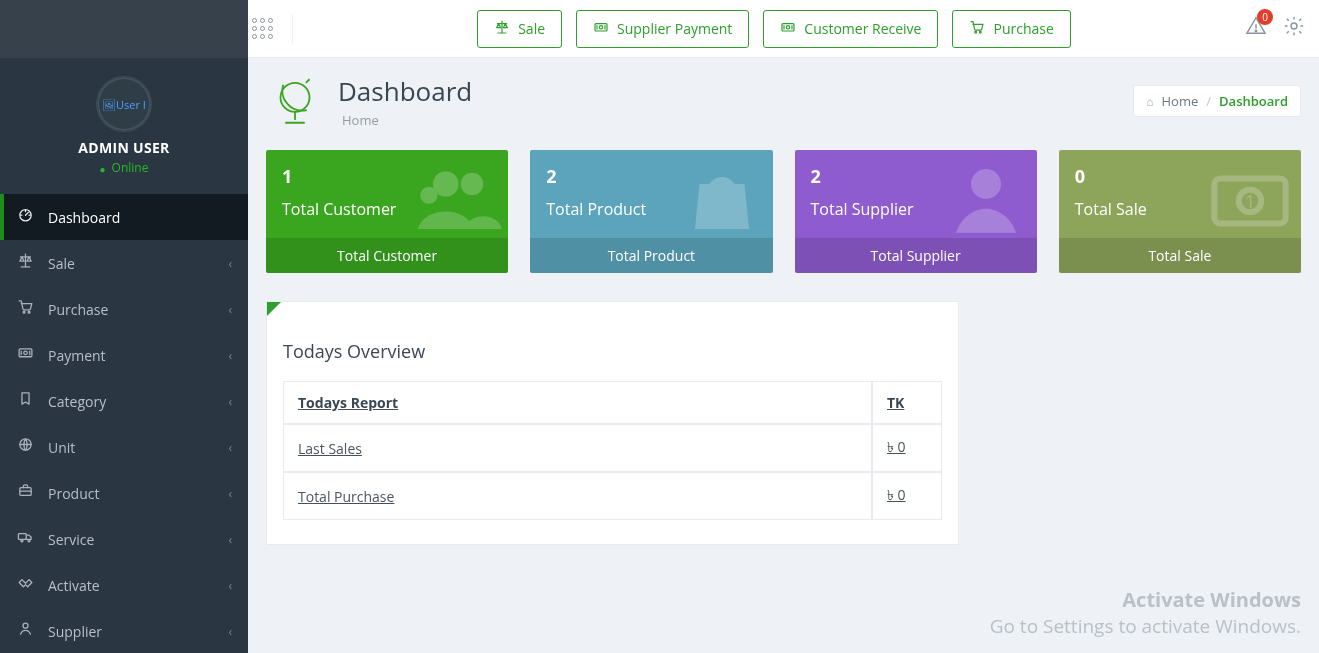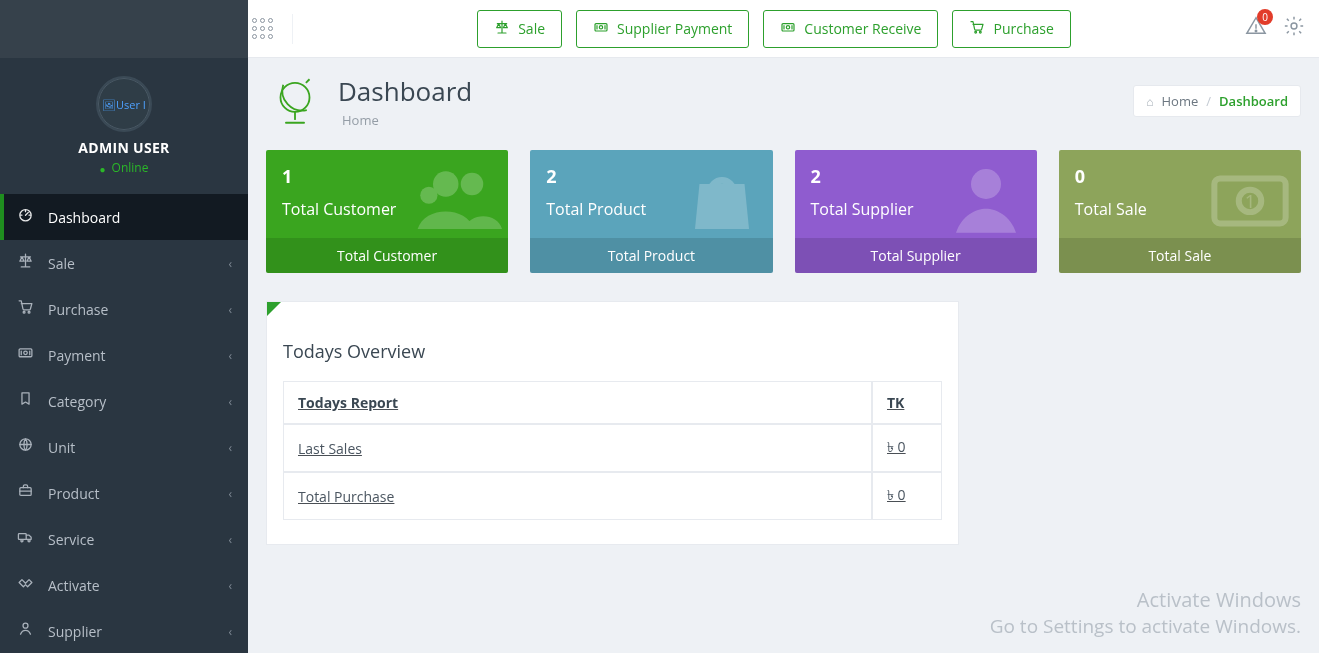--- a/index.html
+++ b/index.html
@@ -62,21 +62,21 @@
   .panel-h .title { font-size:18px; color:#3a4752;}
   .panel-h .btn { margin-left:auto; background:#2da02d; color:#fff; border:none; padding:8px 16px; border-radius:3px; font-size:14px; cursor:pointer;}
   .panel-body { padding:14px 16px; min-height:170px;}
   .panel-right .panel-h { border-bottom:none; padding:14px 16px 4px;margin-top:23px;}
   table.report { width:100%; border-collapse:separate; border-spacing:0 0; margin:10px 0;}
   table.report th, table.report td { text-align:left; padding:11px 14px; font-size:14px; border:1px solid #e7eaef;}
   table.report th { background:#fff; font-weight:700; color:#3a4752;}
   table.report td { color:#4a5560;}
 
   .watermark { position:fixed; right:18px; bottom:14px; text-align:right; color:#b9c0c8; pointer-events:none;}
-  .watermark .l1{ font-size:20px;}
+  .watermark .l1{ font-size:20px;font-weight:bold;}
   .watermark .l2{ font-size:19px;}
 </style>
 </head>
 <body>
 
 <div class="app">
 
   <aside class="sidebar">
     <div class="sidebar-top"></div>
     <div class="user-block">

